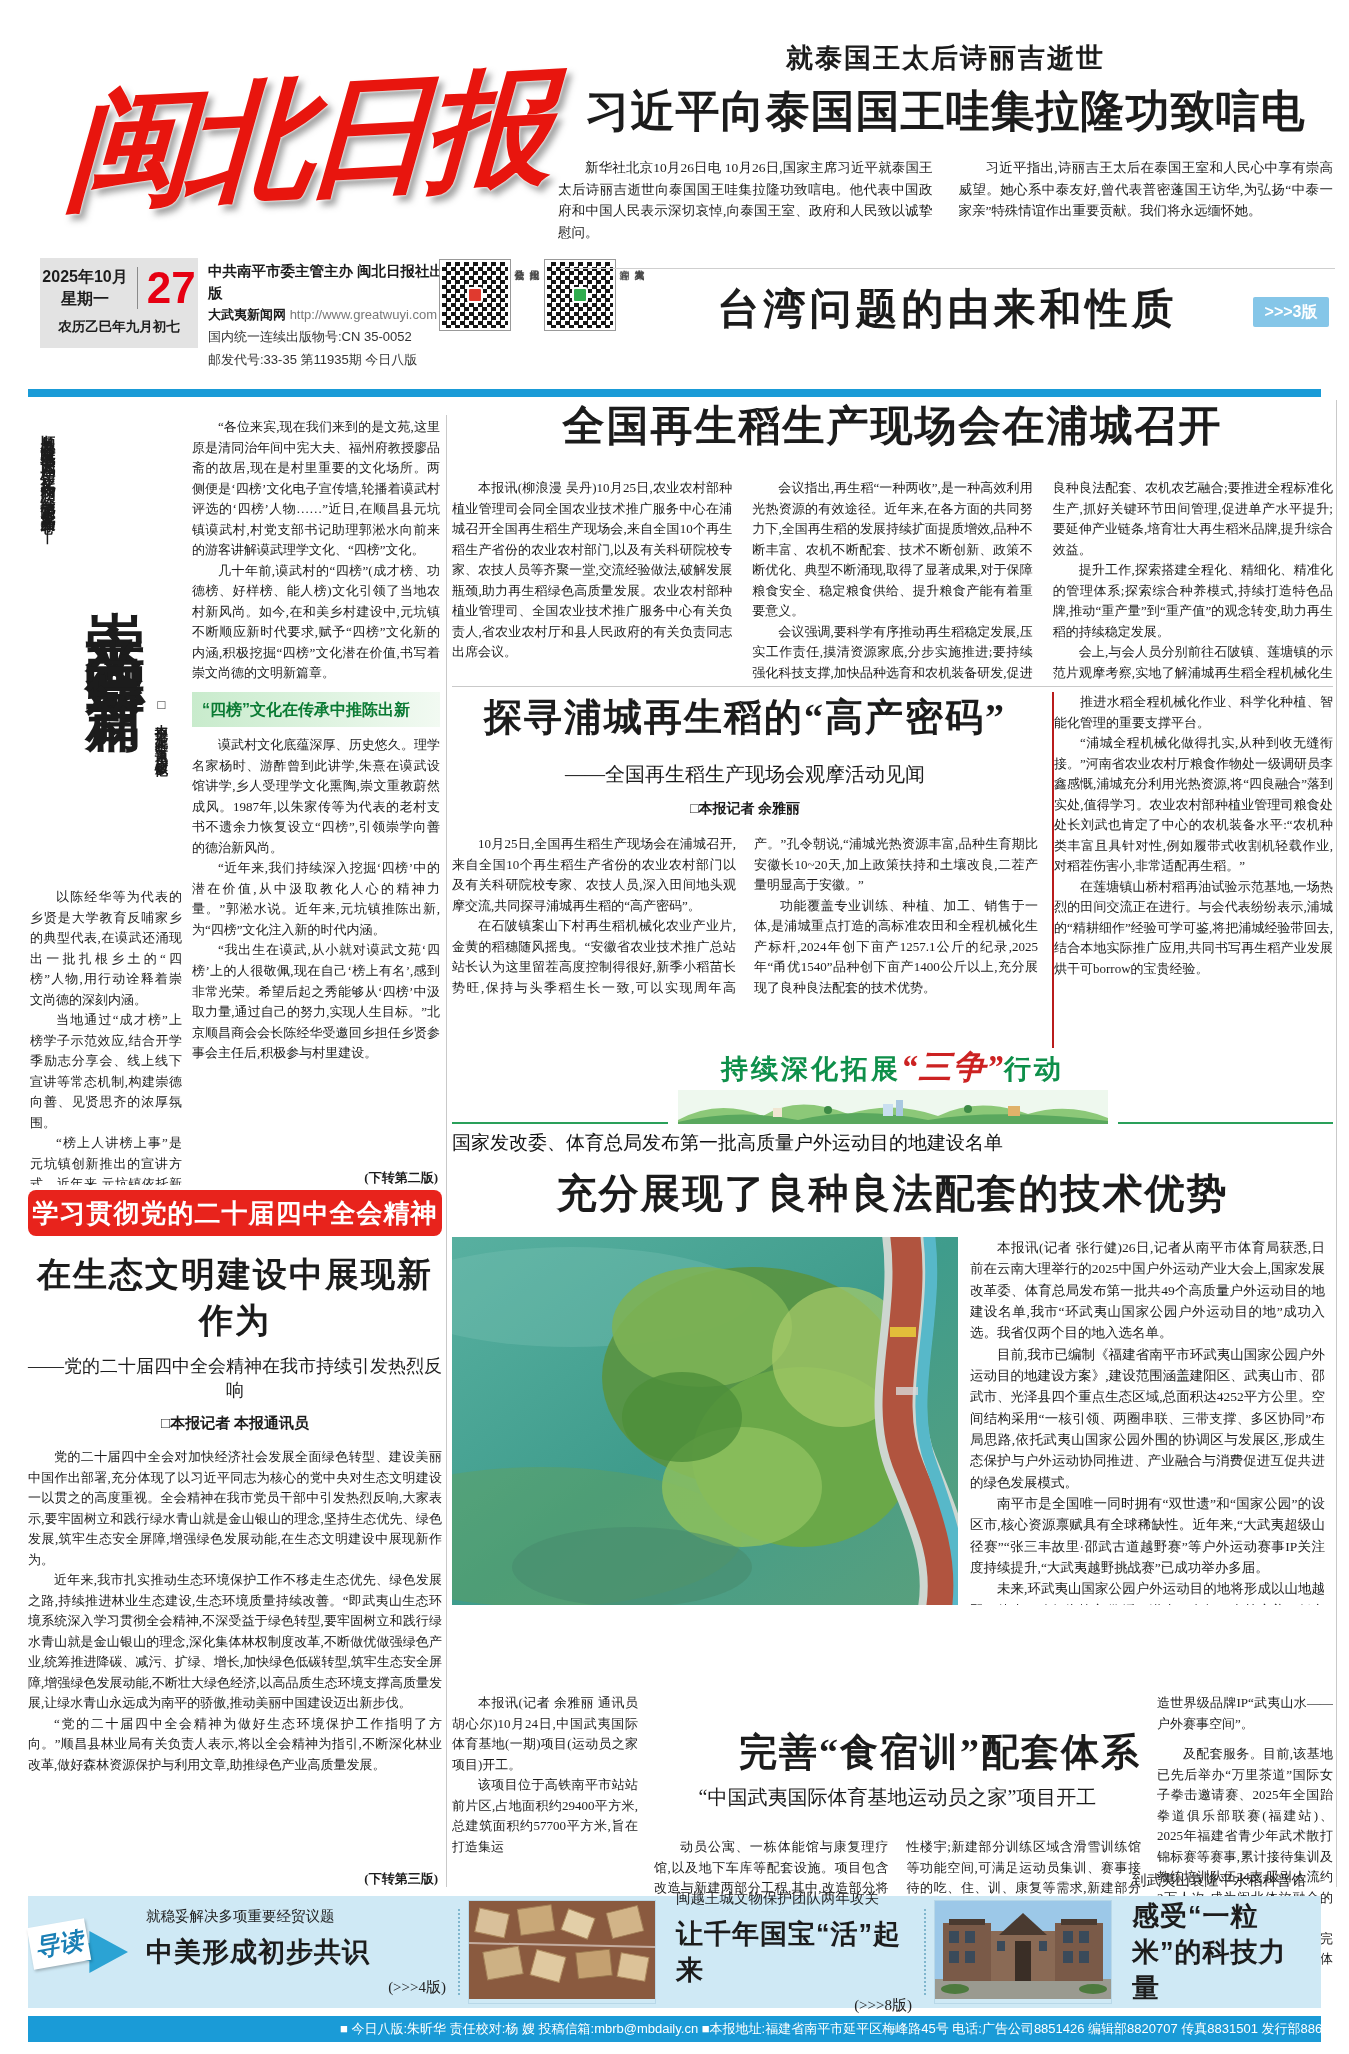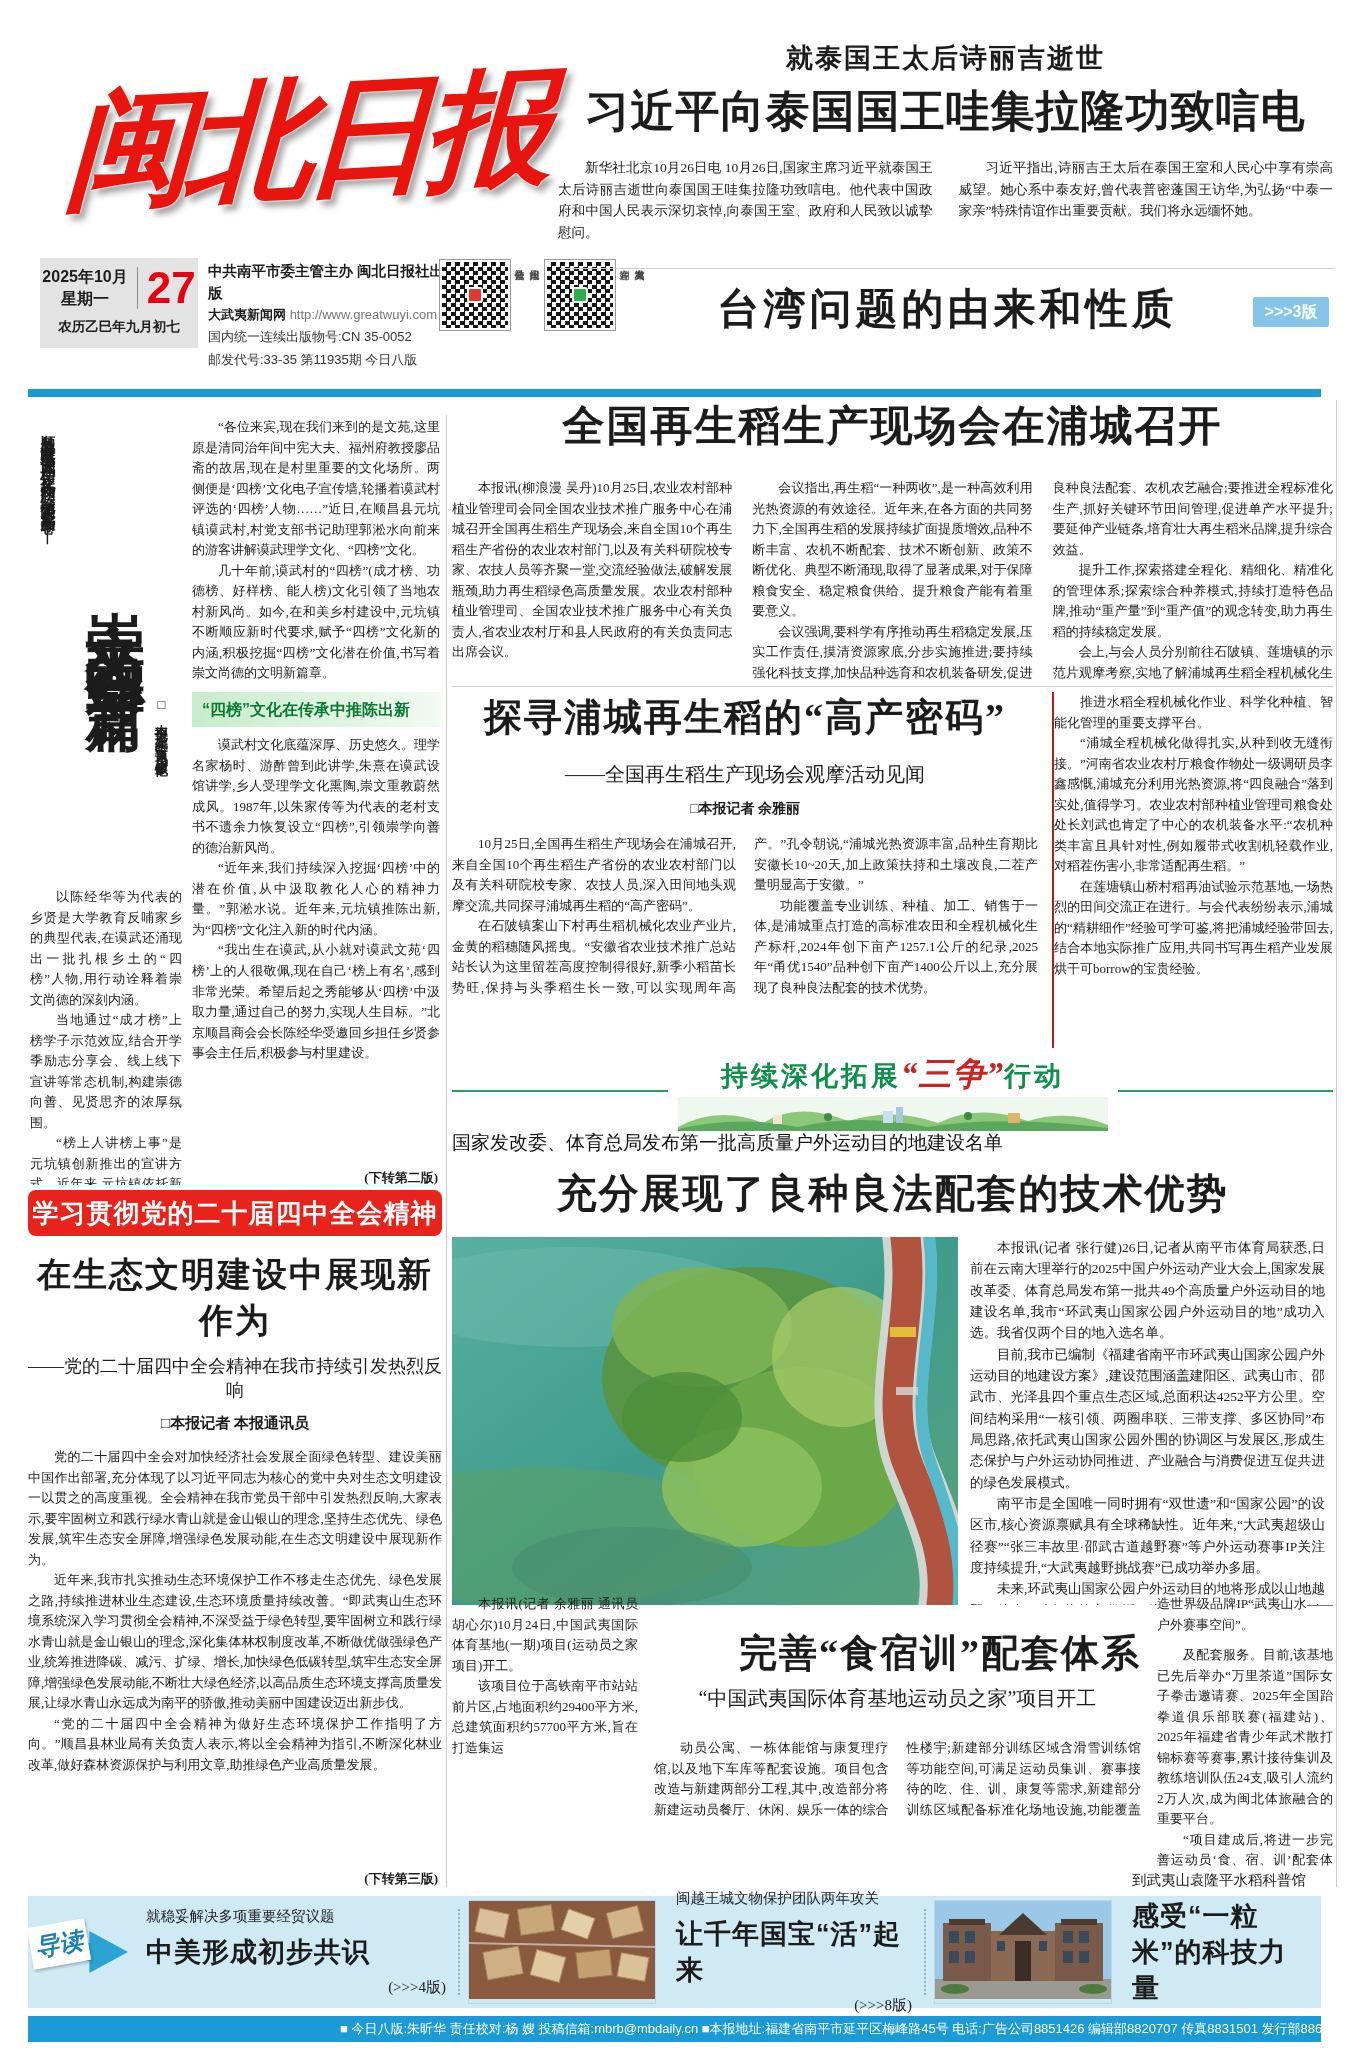--- a/index.html
+++ b/index.html
@@ -72,37 +72,37 @@
   .mainart .body{margin-top:24px;column-count:3;column-gap:20px;height:212px;overflow:hidden;column-fill:auto;}
   
   .gaochan{left:452px;top:692px;width:881px;height:362px;display:flex;gap:14px;}
   .gaochan .lft{width:586px;}
   .gaochan .head{font-size:38px;font-weight:900;text-align:center;letter-spacing:2px;}
   .gaochan .sub{font-size:20px;text-align:center;margin-top:18px;}
   .gaochan .byline{font-size:14px;font-weight:700;text-align:center;margin-top:12px;}
   .gaochan .cols{margin-top:16px;column-count:2;column-gap:18px;height:182px;overflow:hidden;column-fill:auto;}
   .gaochan .rgt{flex:1;border-left:2px solid #b91c1c;height:356px;overflow:hidden;}
   
-  .banner{left:452px;top:1058px;width:881px;height:66px;display:flex;align-items:center;gap:10px;}
+  .banner{left:452px;top:1058px;width:881px;height:66px;display:flex;align-items:flex-end;gap:10px;}
   .banner .line{flex:1;border-top:2px solid #2aa05a;height:0;}
   .banner .mid{display:flex;flex-direction:column;align-items:center;}
   .banner .txt{font-size:27px;font-weight:900;color:#0e8f4a;letter-spacing:3px;font-family:"Liberation Sans",sans-serif;}
   .banner .txt .scr{color:#cc2222;font-style:italic;font-size:33px;font-family:"Liberation Serif",serif;letter-spacing:1px;}
   
   .outdoor{left:452px;top:1130px;width:881px;}
   .outdoor .kick{font-size:19px;color:#111;font-family:"Liberation Sans",sans-serif;}
   .outdoor .head{font-size:40px;font-weight:900;text-align:center;margin-top:10px;letter-spacing:2px;}
   .outdoor .row{margin-top:16px;display:flex;gap:12px;}
   .photo{position:relative;width:506px;height:368px;overflow:hidden;}
   .caption{position:absolute;left:8px;top:194px;width:312px;color:#fff;font-size:14.5px;font-weight:700;
       line-height:1.62;text-shadow:0 1px 3px rgba(0,0,0,.9),0 0 2px rgba(0,0,0,.7);text-align:justify;}
   .caption .cap{text-indent:2em;display:inline;}
   .outdoor .rgt{width:355px;height:368px;overflow:hidden;font-size:13.5px;}
   
-  .sushi{left:452px;top:1594px;width:881px;height:284px;display:flex;gap:16px;}
+  .sushi{left:452px;top:1693px;width:881px;height:284px;display:flex;gap:16px;}
   .sushi .lft{width:186px;height:272px;overflow:hidden;}
   .sushi .mid{width:487px;}
   .sushi .head{font-size:38px;font-weight:900;text-align:right;margin-top:34px;letter-spacing:2px;}
   .sushi .sub{font-size:20px;text-align:center;margin-top:6px;}
   .sushi .cols{margin-top:26px;column-count:2;column-gap:18px;height:96px;overflow:hidden;column-fill:auto;}
   .sushi .rgt{width:176px;height:278px;overflow:hidden;}
   .overflowline{margin-bottom:10px;}
   
   .daodu{left:28px;top:1896px;width:1293px;height:112px;background:#cfe9f5;display:flex;align-items:center;}
   .daodu-logo{width:106px;height:86px;position:relative;flex:none;}

